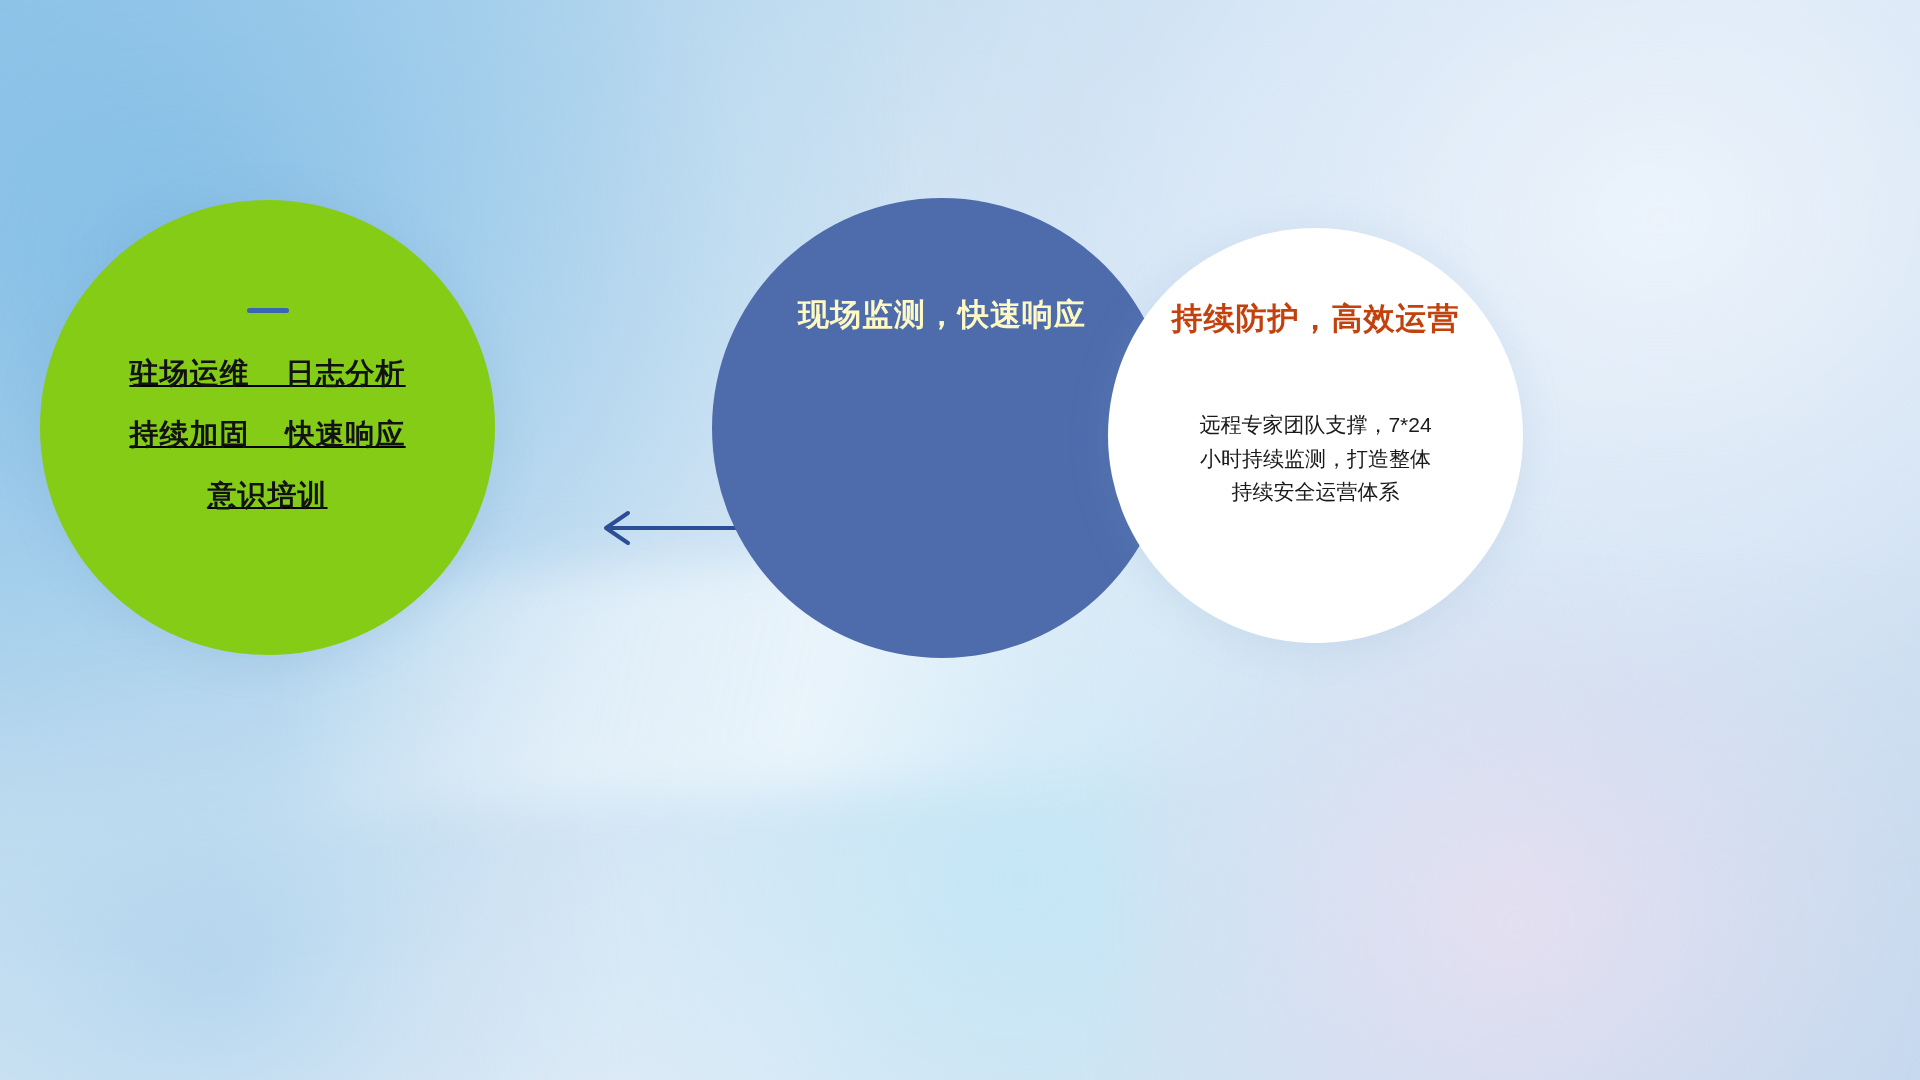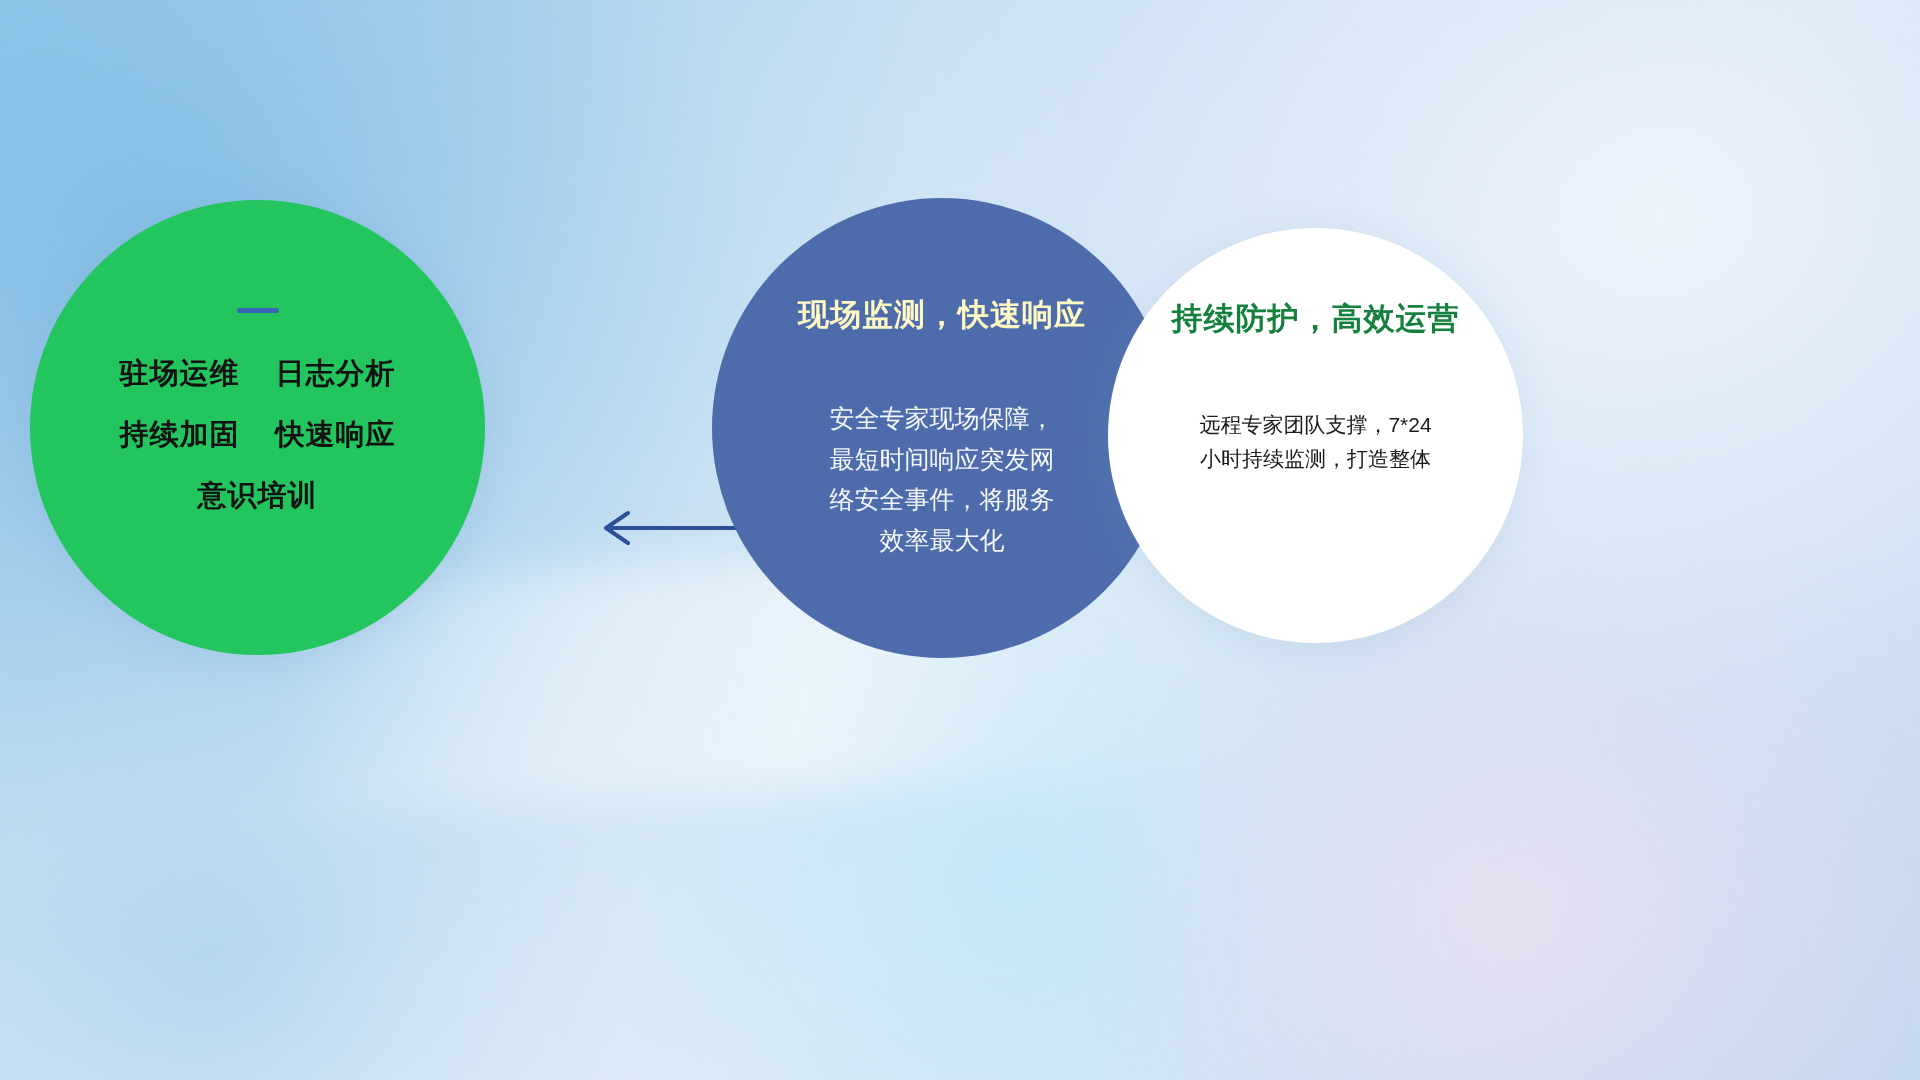--- a/index.html
+++ b/index.html
@@ -127,28 +127,29 @@
     position: absolute;
     border-radius: 50%;
     display: flex;
     flex-direction: column;
     align-items: center;
     text-align: center;
   }
 
   
   #circle-left {
-    left: 30px;
+    left: 40px;
     top: 200px;
     width: 455px;
     height: 455px;
-    background: #22c55e;
+    background: #84cc16;
     box-shadow: 0 4px 40px rgba(120,160,200,0.22);
     justify-content: flex-start;
     padding-top: 108px;
+    text-decoration: underline;
   }
 
   .divider-mark {
     width: 42px;
     height: 5px;
     border-radius: 3px;
     background: #3a64b4;
     margin-bottom: 46px;
   }
 
@@ -196,21 +197,21 @@
     height: 415px;
     background: #ffffff;
     box-shadow: 0 4px 40px rgba(120,160,200,0.18);
     z-index: 4;
     justify-content: flex-start;
     padding-top: 70px;
   }
   #circle-right .head {
     font-size: 31px;
     font-weight: bold;
-    color: #15803d;
+    color: #c2410c;
     letter-spacing: 1px;
     white-space: nowrap;
   }
   #circle-right .body {
     margin-top: 68px;
     font-size: 21px;
     color: #1a1a1a;
     line-height: 1.6;
     width: 350px;
   }
@@ -239,29 +240,24 @@
     <div class="divider-mark"></div>
     <div class="left-lines">
       <div class="row">驻场运维    日志分析</div>
       <div class="row">持续加固    快速响应</div>
       <div class="row">意识培训</div>
     </div>
   </div>
 
   <div class="circle" id="circle-mid">
     <div class="head">现场监测，快速响应</div>
-    <div class="body">
-      <span class="nowrap-line">安全专家现场保障，</span>
-      <span class="nowrap-line">最短时间响应突发网</span>
-      <span class="nowrap-line">络安全事件，将服务</span>
-      <span class="nowrap-line">效率最大化</span>
-    </div>
   </div>
 
   <div class="circle" id="circle-right">
     <div class="head">持续防护，高效运营</div>
     <div class="body">
       <span class="nowrap-line">远程专家团队支撑，7*24</span>
       <span class="nowrap-line">小时持续监测，打造整体</span>
+      <span class="nowrap-line">持续安全运营体系</span>
     </div>
   </div>
 
 </div>
 
 </body></html>

